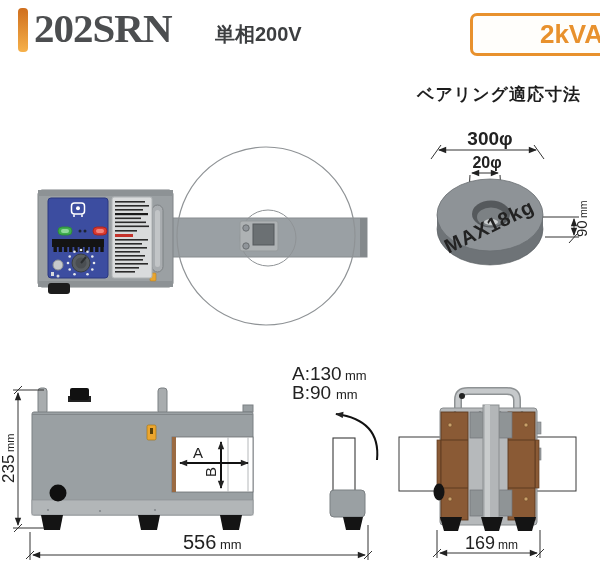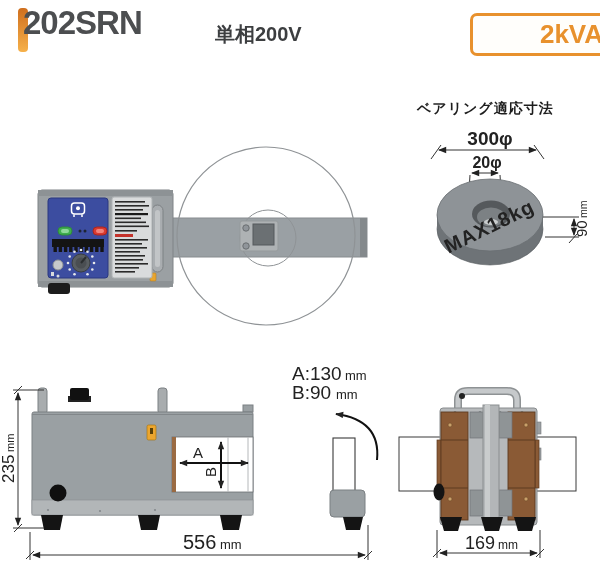--- a/index.html
+++ b/index.html
@@ -2,26 +2,26 @@
 <html><head>
 <meta charset="utf-8">
 <style>
   html,body{margin:0;padding:0;background:#fff;}
   .page{position:relative;width:600px;height:571px;background:#fff;overflow:hidden;
         font-family:"Liberation Sans","DejaVu Sans",sans-serif;color:#222;}
   .abs{position:absolute;}
   
   .accent-bar{left:18px;top:8px;width:10px;height:44px;border-radius:4px;
               background:linear-gradient(#cf6f1e,#f6b14a);}
-  .model-title{left:23px;top:4px;font-size:33px;font-weight:600;color:#4c4e50;letter-spacing:-1px;}
+  .model-title{left:34px;top:4px;font-size:41px;font-weight:600;color:#4c4e50;letter-spacing:-1px;font-family:Liberation Serif, serif;}
   .phase-label{left:215px;top:21px;font-size:20px;font-weight:bold;color:#3c3e40;text-align:center;}
   .rating-badge{left:470px;top:13px;width:101px;height:37px;border:3px solid #e8912d;border-radius:7px;
                 display:flex;align-items:center;justify-content:center;
                 font-size:26px;font-weight:600;color:#e8912d;background:#fffefb;padding-left:48px;}
-  .bearing-title{left:417px;top:100px;font-size:14px;font-weight:bold;color:#1d1d1d;letter-spacing:1px;}
+  .bearing-title{left:417px;top:83px;font-size:17px;font-weight:bold;color:#1d1d1d;letter-spacing:1px;}
   svg{position:absolute;overflow:visible;}
   svg text{font-family:"Liberation Sans","DejaVu Sans",sans-serif;fill:#222;}
   .dim{stroke:#333;stroke-width:1;fill:none;}
   .dimB{stroke:#111;stroke-width:2;fill:none;}
 </style>
 </head>
 <body>
 
 <div class="page">
 

